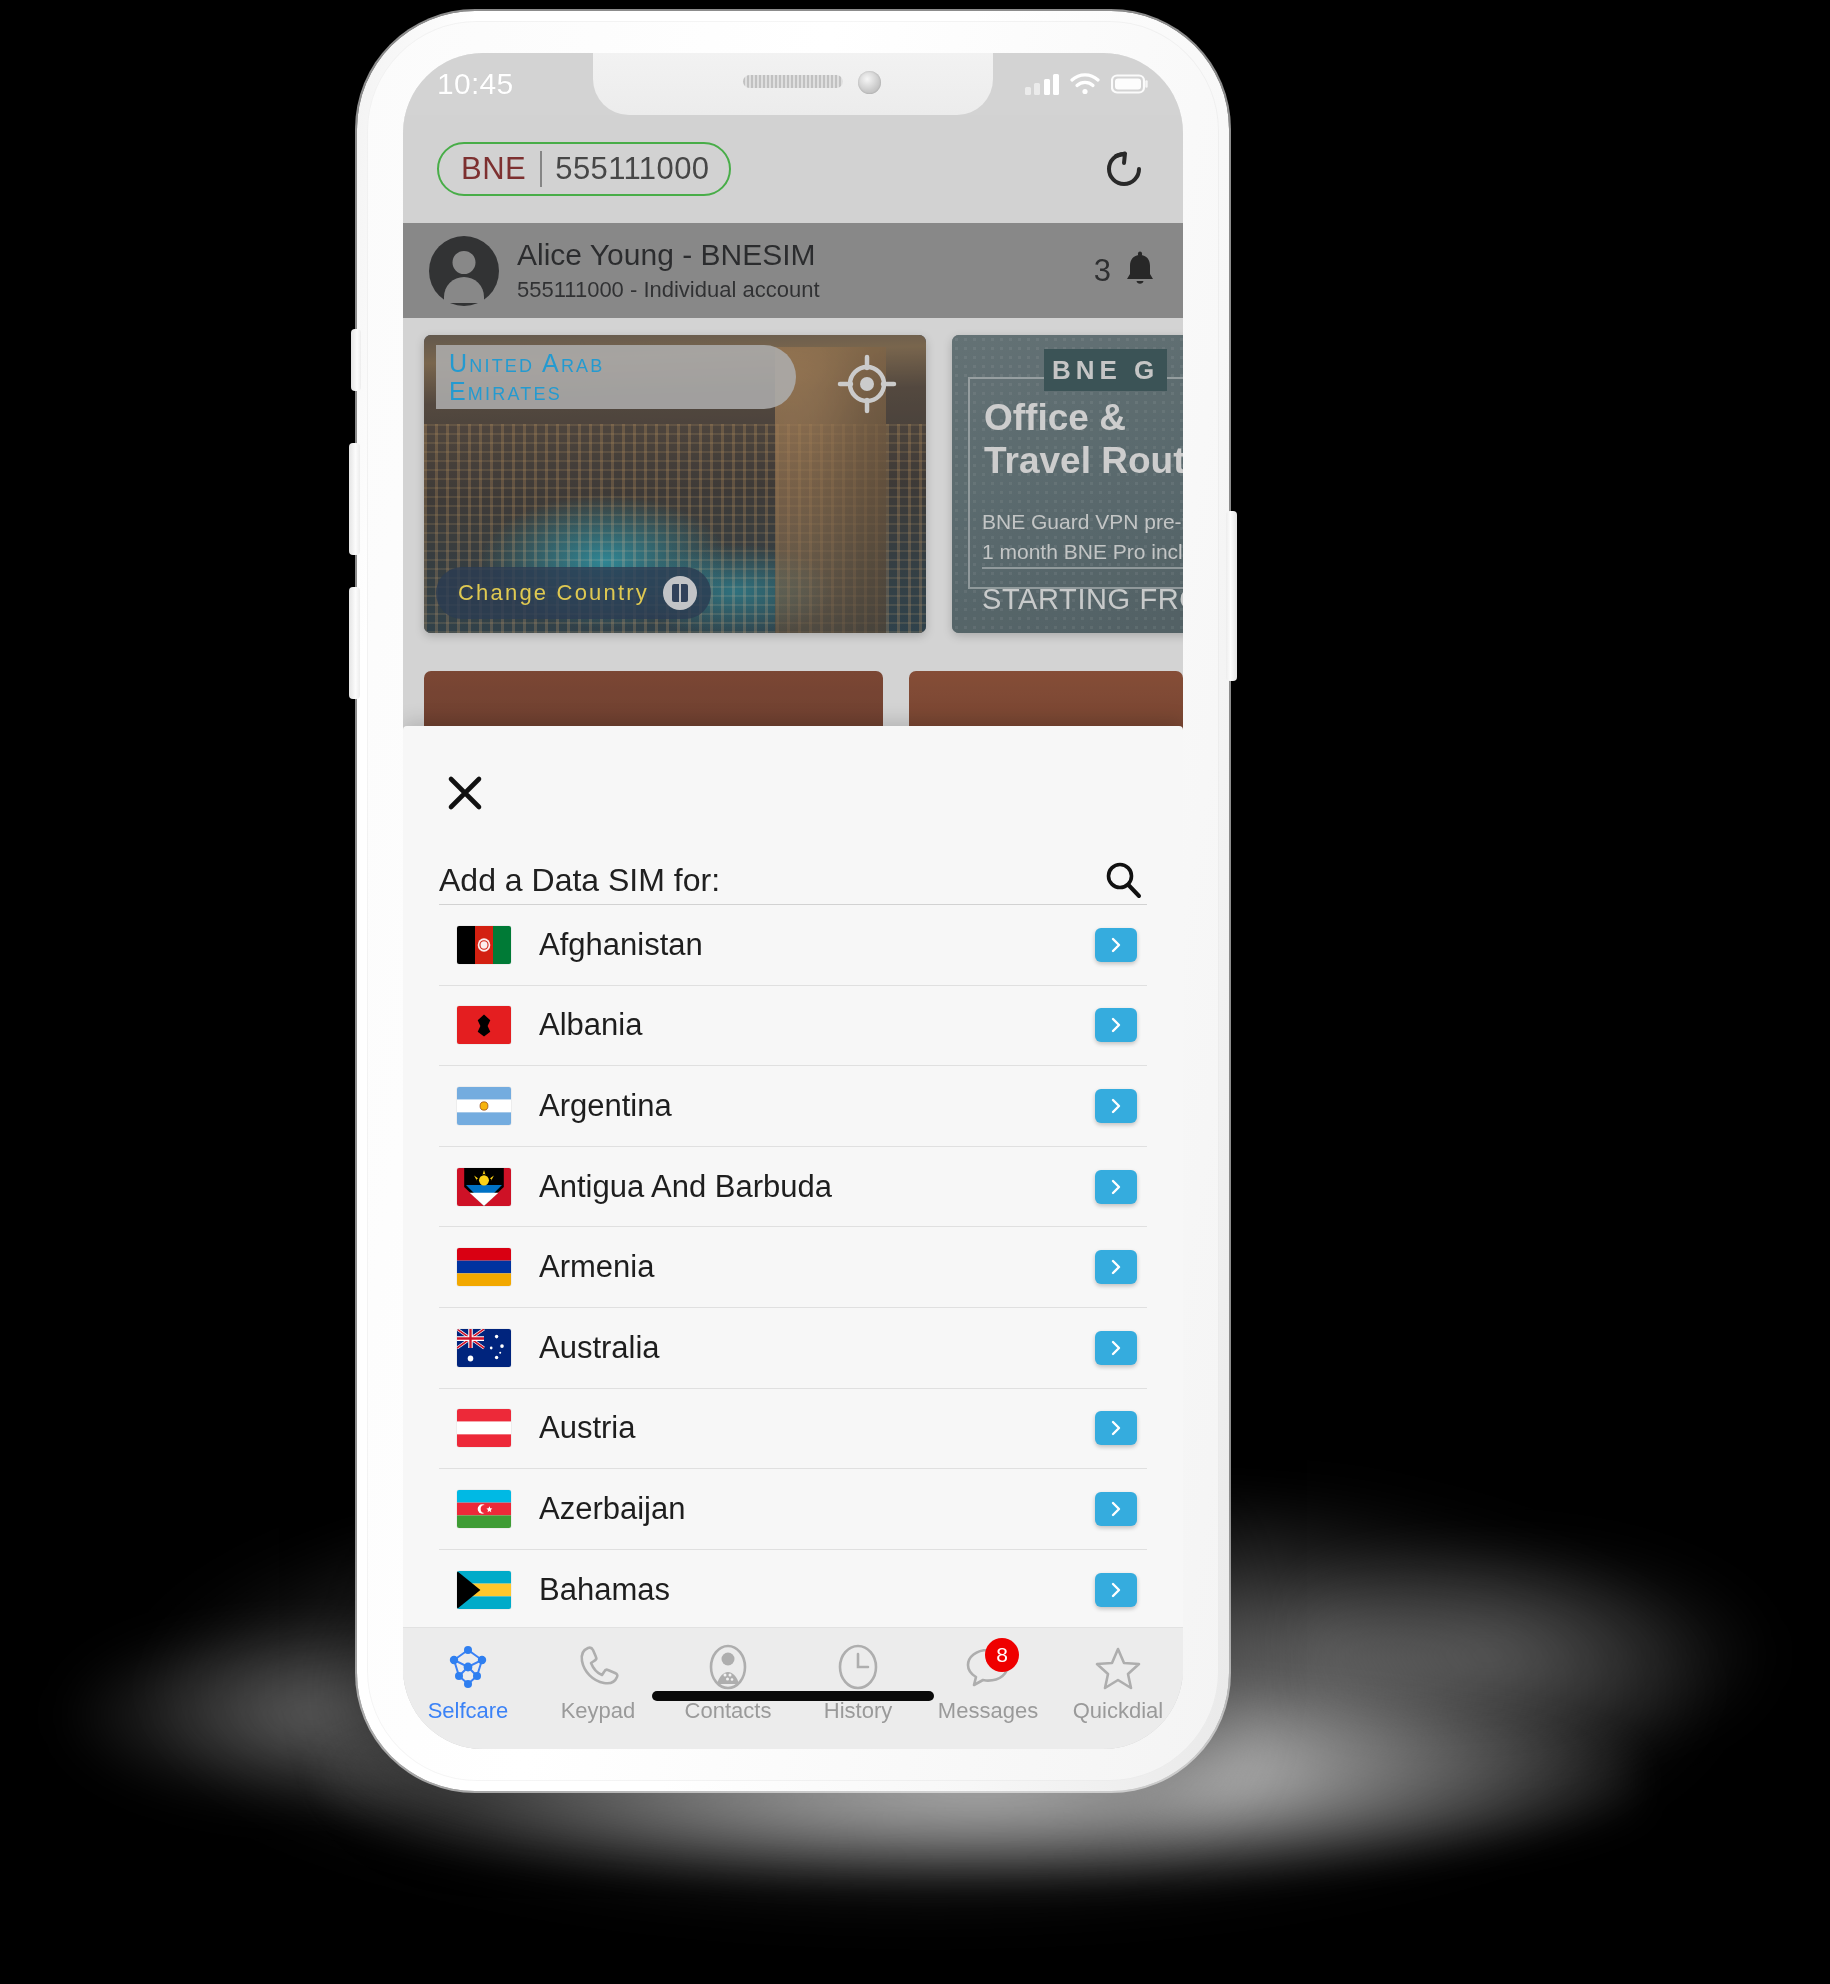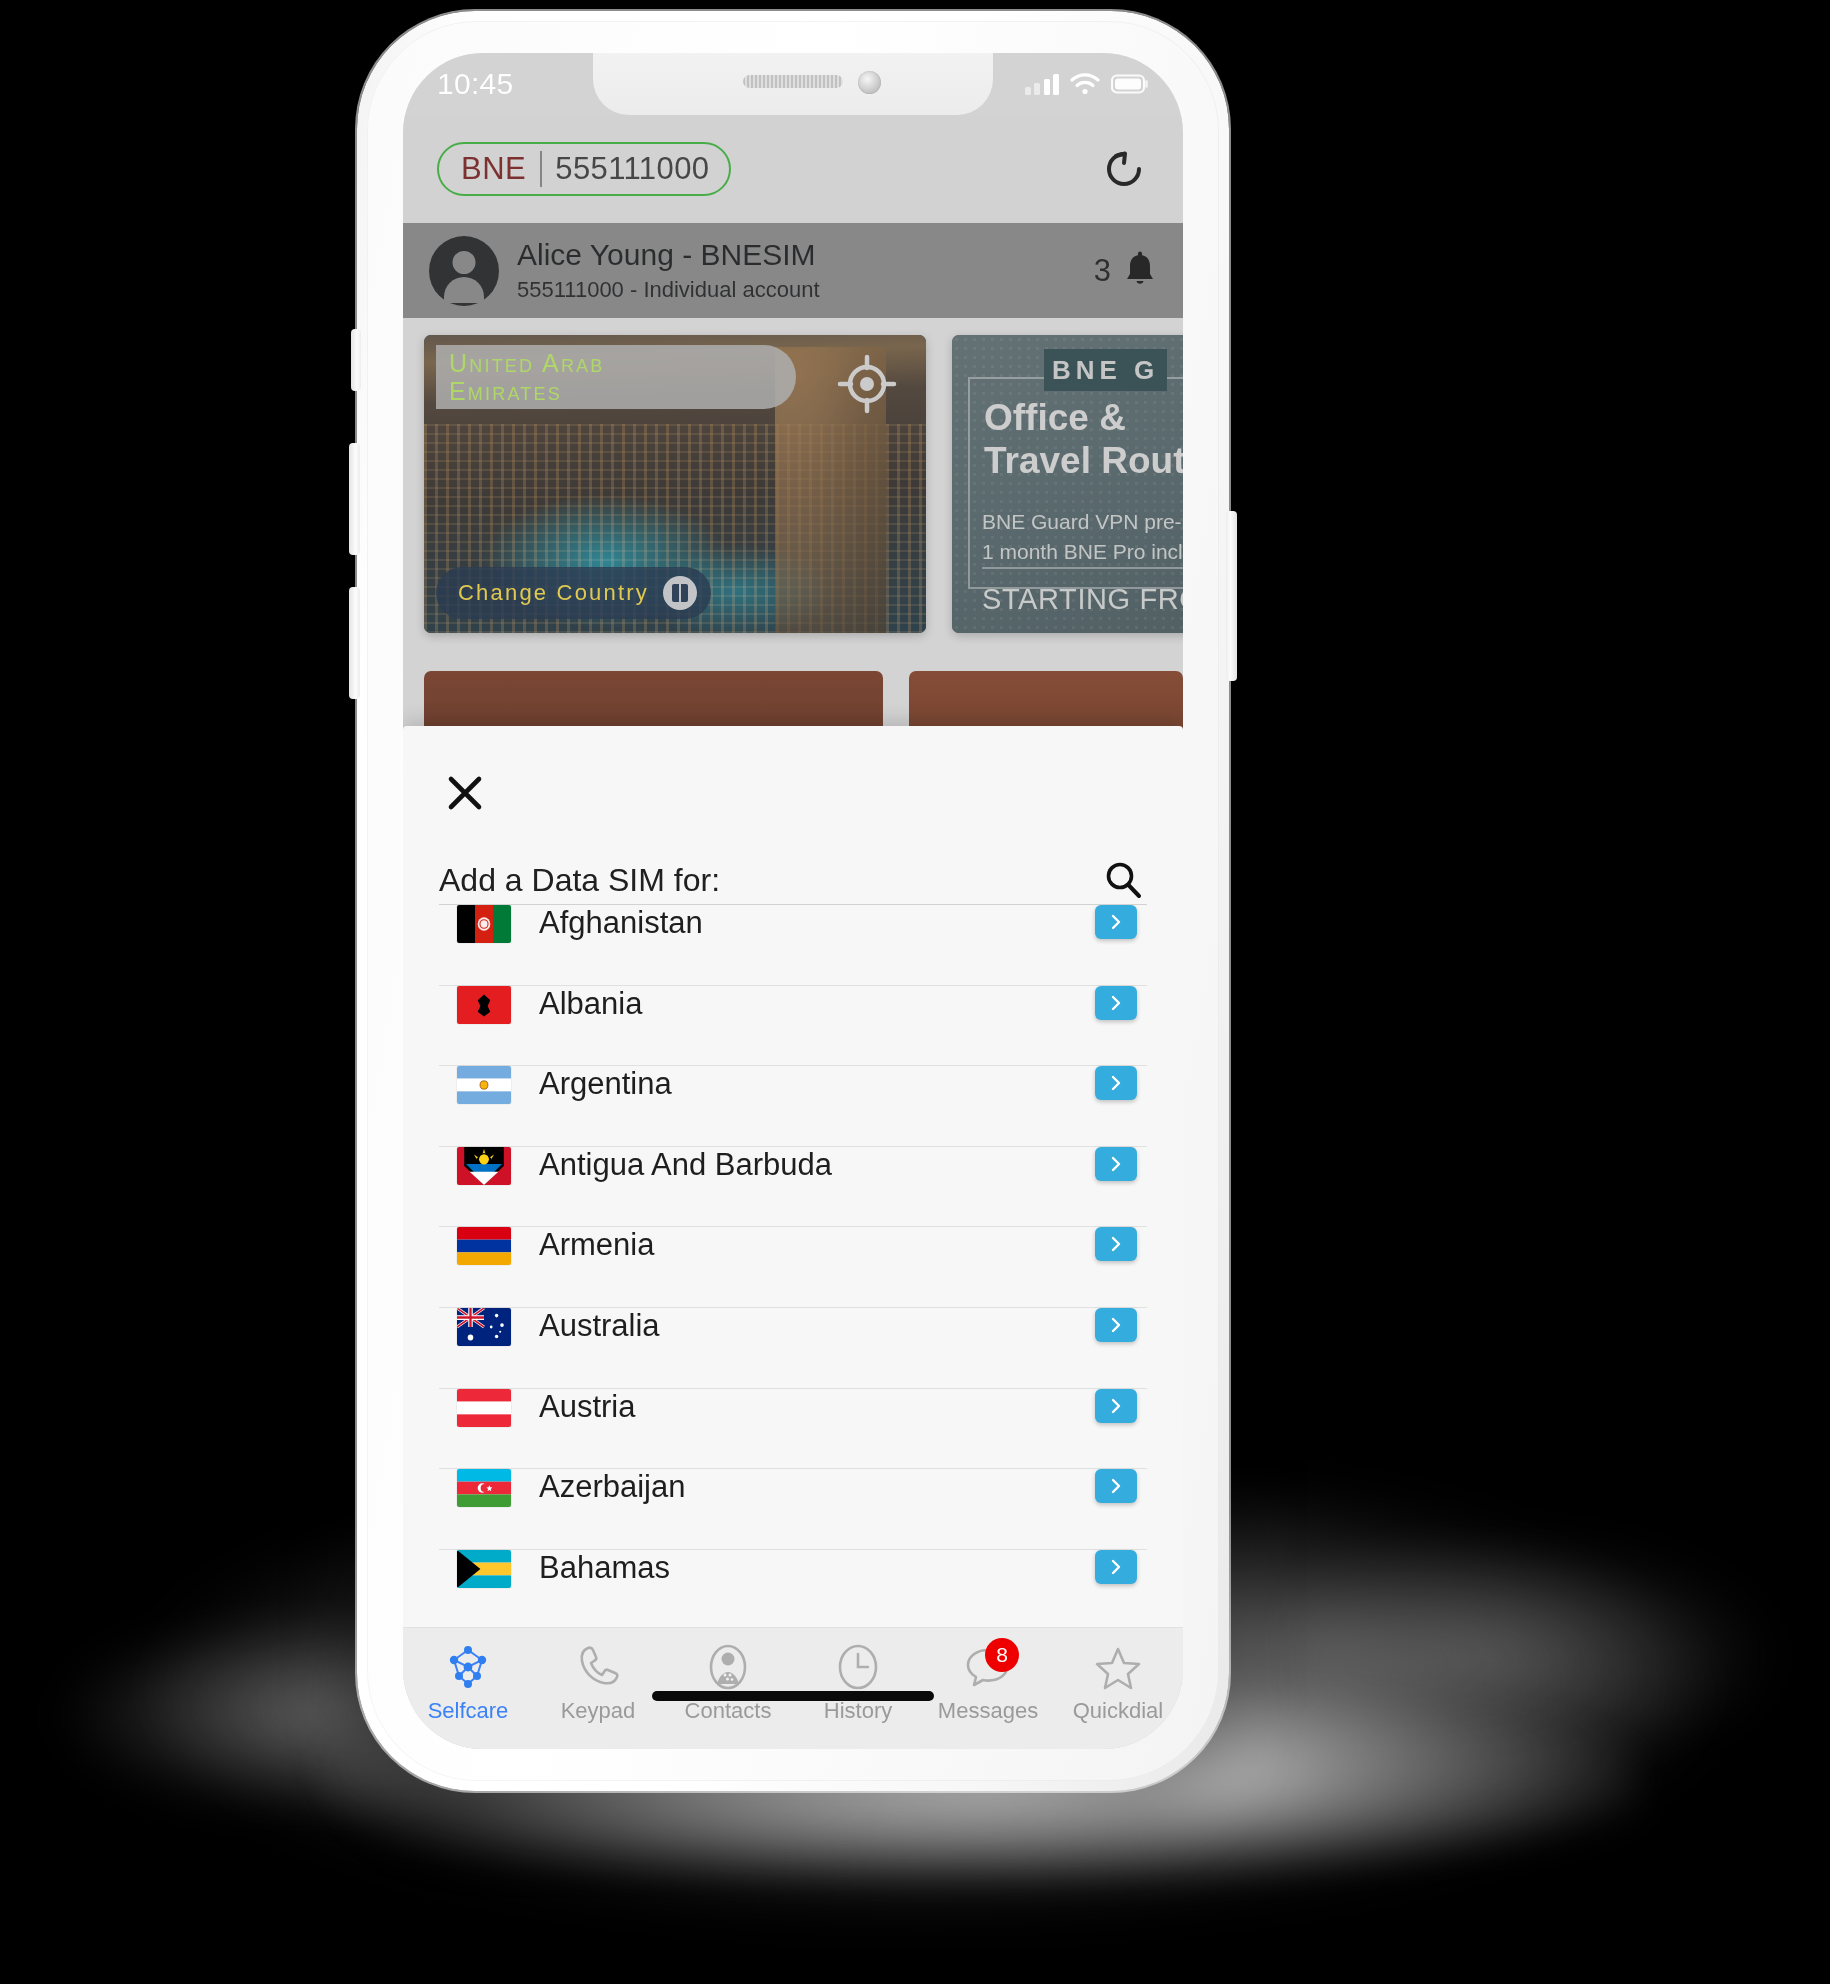--- a/index.html
+++ b/index.html
@@ -249,21 +249,21 @@
   .uae-tag {
     position: absolute; left: 12px; top: 10px;
     width: 360px; height: 64px;
     background: rgba(190,190,190,.86);
     border-radius: 0 34px 34px 0;
     display: flex; align-items: center;
     padding-left: 13px;
     z-index: 3;
   }
   .uae-tag span {
-    font-size: 25px; color: #bef264;
+    font-size: 25px; color: #0ea5e9;
     letter-spacing: 2.2px; line-height: 1.12;
     font-variant: small-caps; text-transform: capitalize;
   }
   .locate-icon {
     position: absolute; right: 28px; top: 18px; z-index: 4;
   }
   .change-country {
     position: absolute; left: 12px; bottom: 14px; z-index: 4;
     height: 52px; padding: 0 14px 0 22px;
     background: rgba(22,44,72,.80);
@@ -369,21 +369,21 @@
     font-size: 32px; color: #202020; font-weight: 400;
   }
   .search-icon-wrap { width: 48px; height: 48px; display:flex; align-items:center; justify-content:center; cursor:pointer; }
 
   .country-list {
     margin: 0 36px 0 36px;
     flex: 1 1 auto;
     overflow: hidden;
   }
   .country-row {
-    display: flex; 
+    display: flex; align-items: center;
     height: 80.6px;
     border-bottom: 1.5px solid #e0e0e0;
     cursor: pointer;
     padding-left: 18px;
   }
   .flag {
     width: 54px; height: 38px;
     flex: 0 0 auto;
     border-radius: 2px;
     overflow: hidden;

